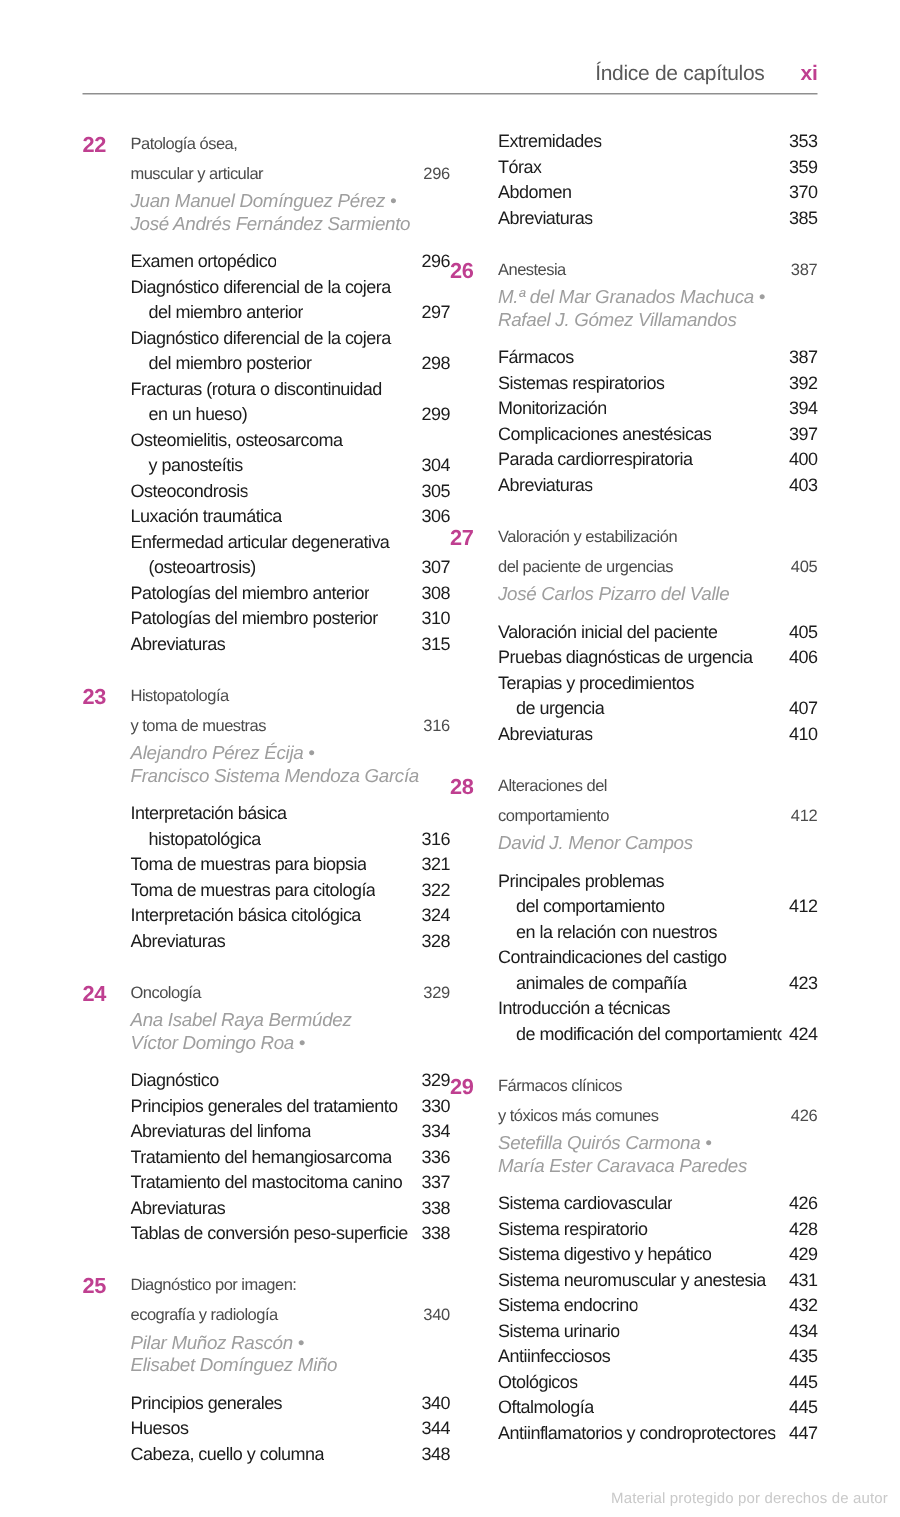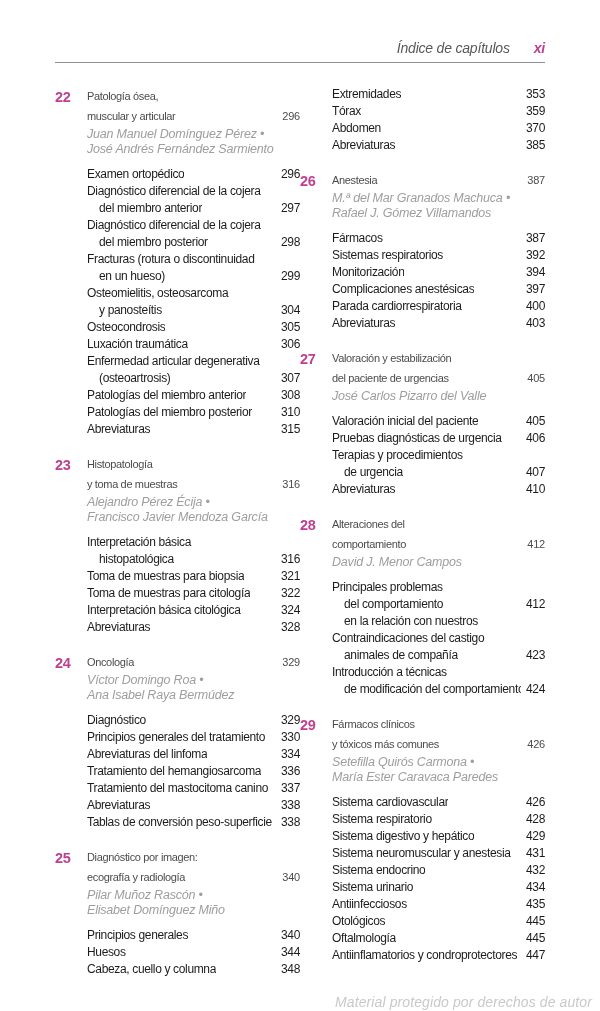--- a/index.html
+++ b/index.html
@@ -13,21 +13,20 @@
     background:#ffffff; overflow:hidden;
   }
   
   .header {
     position:absolute; top:40px; left:55px; width:490px;
     text-align:right;
     border-bottom:1px solid #8f8f8f;
     padding-bottom:6px;
     font-size:14px; line-height:16px; color:#585858;
     letter-spacing:-0.2px;
-    font-style:italic;
   }
   .folio { color:#bf3f90; font-weight:bold; margin-left:24px; }
   
   .columns {
     position:absolute; top:63px; left:55px; width:490px;
     display:flex; align-items:flex-start;
   }
   .col { flex:1; min-width:0; }
   
   .block { margin-top:16px; }
@@ -58,21 +57,21 @@
     letter-spacing:-0.35px;
   }
   .entry .line { white-space:nowrap; }
   .entry .cont { padding-left:12px; }
   .erow { display:flex; justify-content:space-between; align-items:center; }
   .etext { white-space:nowrap; overflow:hidden; }
   .epage { margin-left:5px; white-space:nowrap; }
   
   .footer {
     position:absolute; top:994px; right:8px;
-    font-size:14px; color:#c9c9c9; letter-spacing:0.1px;font-style:italic;
+    font-size:10px; color:#c9c9c9; letter-spacing:0.1px;
   }
 </style>
 </head>
 <body>
 
 <div class="page">
   <div class="header">
     <span>Índice de capítulos</span><span class="folio">xi</span>
   </div>
   <div class="columns">
@@ -174,21 +173,21 @@
             <div class="chap-body">
               <div class="title-line">
                 <span>Histopatología</span>
               </div>
               <div class="title-line">
                 <span>y toma de muestras</span>
                 <span class="title-page">316</span>
               </div>
               <div class="authors">
                 <div class="author-line">Alejandro Pérez Écija •</div>
-                <div class="author-line">Francisco Javier Mendoza García</div>
+                <div class="author-line">Francisco Sistema Mendoza García</div>
               </div>
               <div class="entries">
                 <div class="entry">
                   <div class="line">Interpretación básica</div>
                   <div class="erow">
                     <span class="etext cont">histopatológica</span>
                     <span class="epage">316</span>
                   </div>
                 </div>
                 <div class="entry">
@@ -221,22 +220,22 @@
         </div>
         <div class="block">
           <div class="chap-row">
             <div class="chap-num">24</div>
             <div class="chap-body">
               <div class="title-line">
                 <span>Oncología</span>
                 <span class="title-page">329</span>
               </div>
               <div class="authors">
+                <div class="author-line">Ana Isabel Raya Bermúdez</div>
                 <div class="author-line">Víctor Domingo Roa •</div>
-                <div class="author-line">Ana Isabel Raya Bermúdez</div>
               </div>
               <div class="entries">
                 <div class="entry">
                   <div class="erow">
                     <span class="etext">Diagnóstico</span>
                     <span class="epage">329</span>
                   </div>
                 </div>
                 <div class="entry">
                   <div class="erow">

